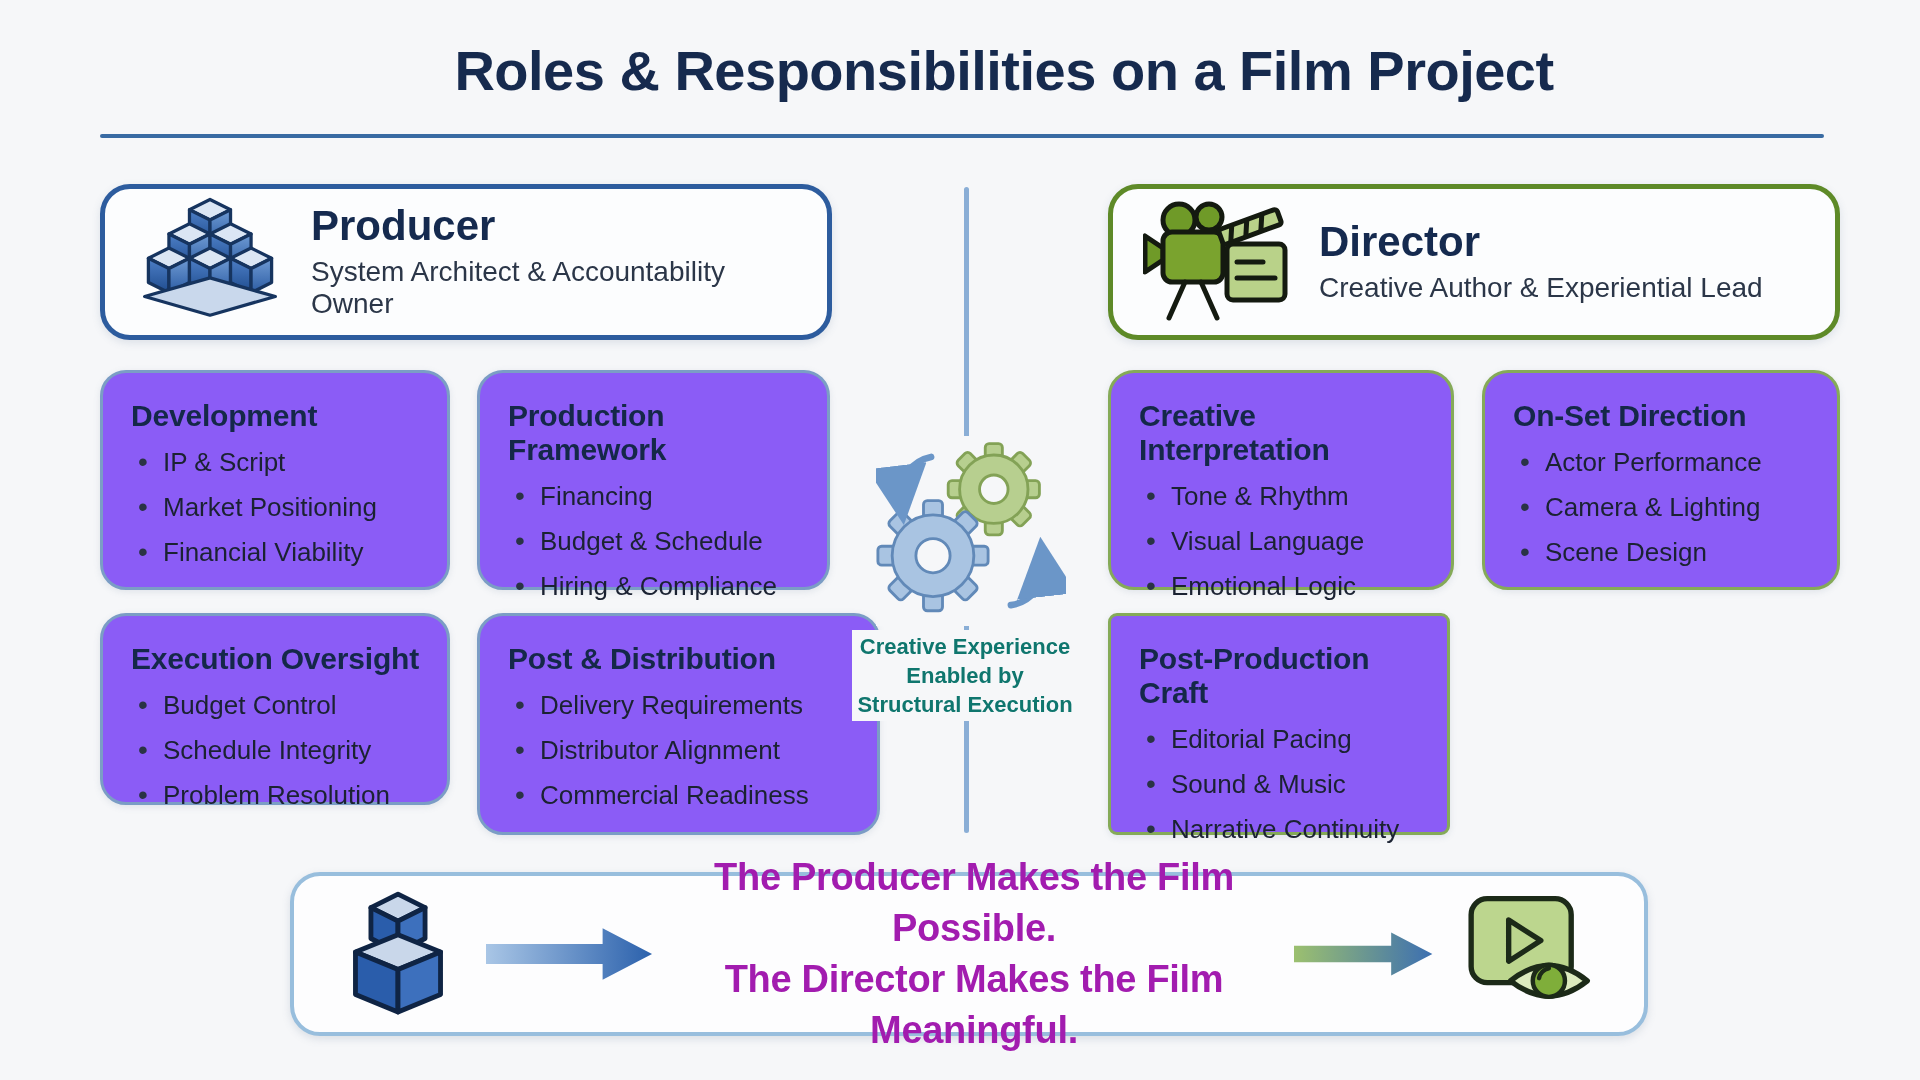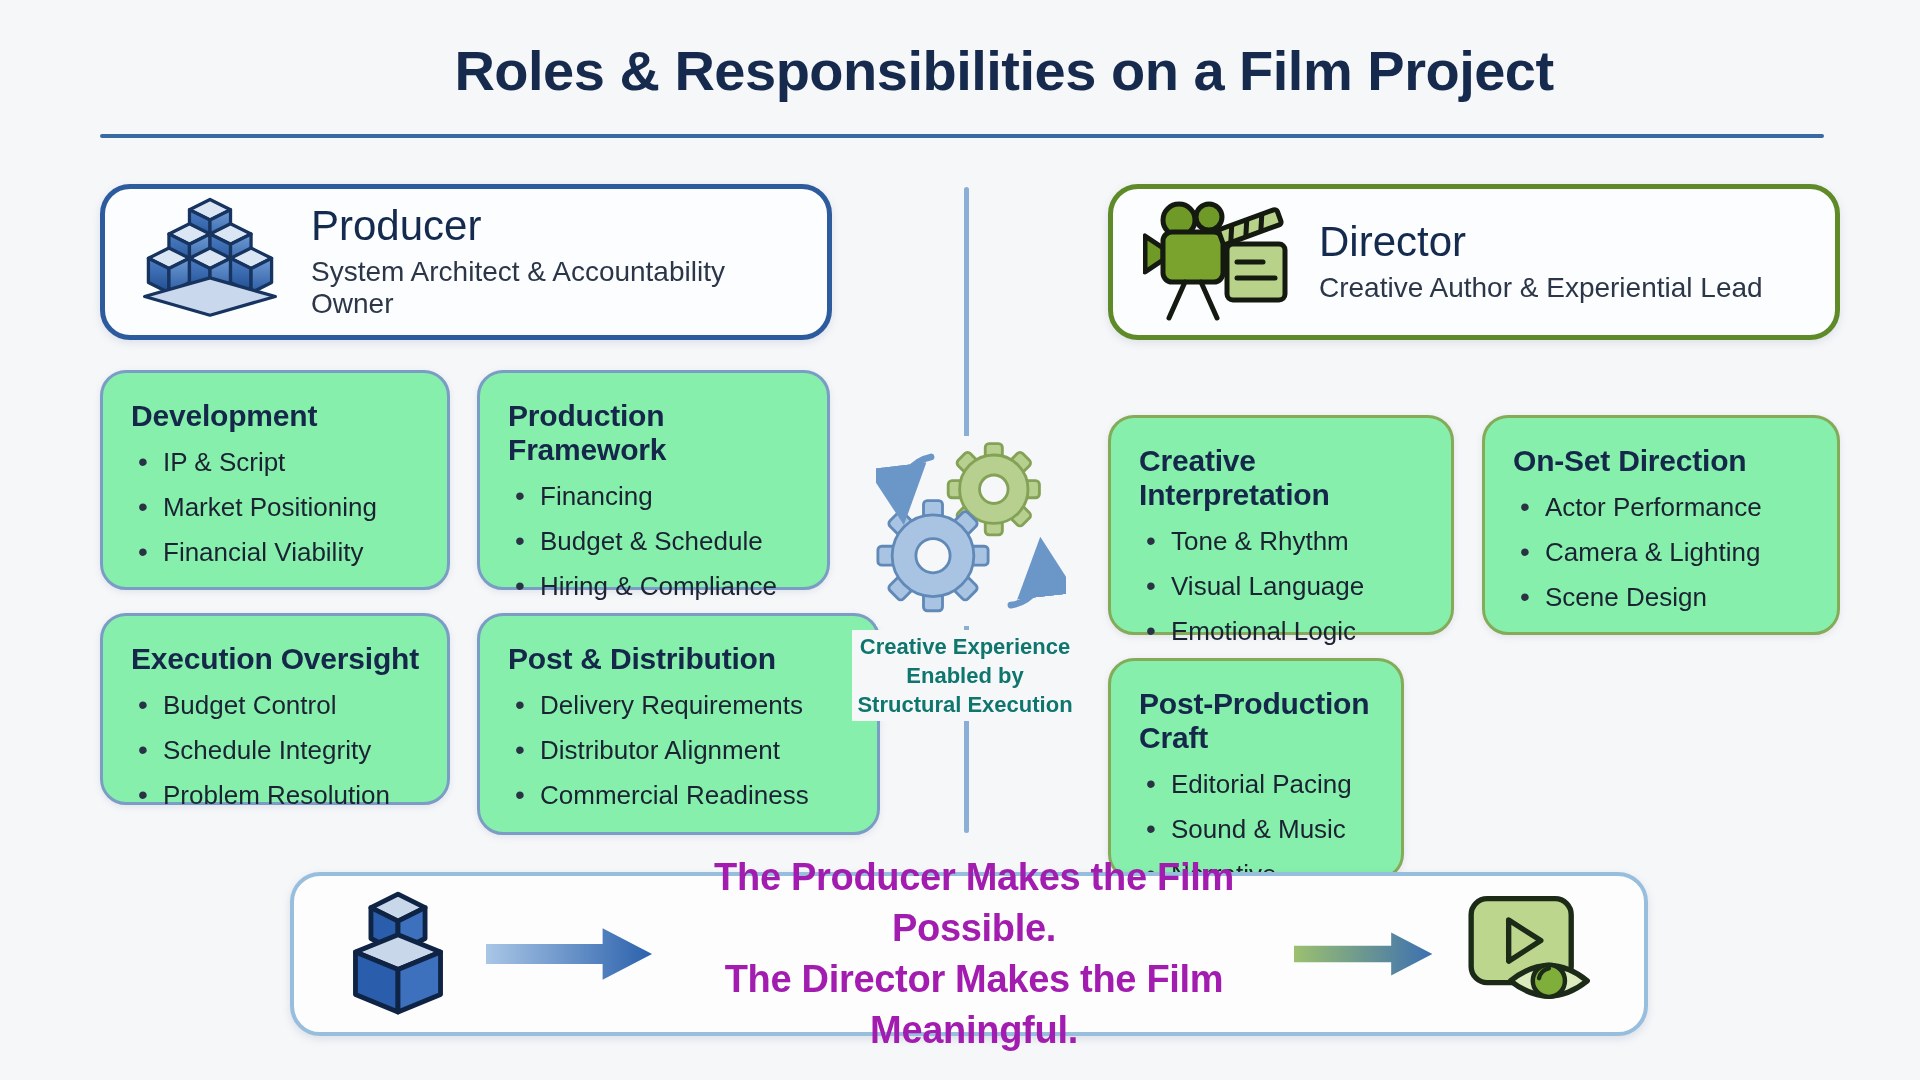--- a/index.html
+++ b/index.html
@@ -29,48 +29,48 @@
 
   .role-header {
     position:absolute; height:156px; width:732px; top:184px;
     background:#fcfdfe; border-radius:30px;
     display:flex; align-items:center; padding:0 30px; gap:26px;
     box-shadow:0 3px 8px rgba(90,110,140,0.16);
   }
   .role-header.producer { left:100px; border:5px solid #2d5c9e; }
   .role-header.director { left:1108px; border:5px solid #5e8a28; }
   .role-header .icon { flex:none; }
-  .role-title { font-size:42px; font-weight:400; color:#152a4f; line-height:1.05; }
+  .role-title { font-size:42px; font-weight:700; color:#152a4f; line-height:1.05; }
   .role-sub { font-size:28px; color:#2b3648; margin-top:7px; }
 
   .card {
-    position:absolute; background:#86efac; border-radius:26px;
+    position:absolute; background:#8b5cf6; border-radius:26px;
     padding:26px 26px 18px 28px;
     box-shadow:0 2px 7px rgba(90,110,140,0.14);
   }
   .card.blue  { border:3px solid #7b9dc5; }
-  .card.green { border:3px solid #85aa58;margin-top:45px; }
+  .card.green { border:3px solid #85aa58; }
   .card h3 { font-size:30px; font-weight:700; color:#152849; margin-bottom:13px; letter-spacing:-0.2px; }
   .card ul { list-style:none; }
   .card li {
     font-size:26px; color:#1b2232; line-height:1.3;
     padding-left:32px; position:relative; margin-bottom:11px;
   }
   .card li::before {
     content:"\2022"; position:absolute; left:7px; top:-2px;
     color:#2a3345; font-size:28px;
   }
 
   .pos-dev { left:100px;  top:370px; width:350px; height:220px; }
   .pos-pf  { left:477px;  top:370px; width:353px; height:220px; }
   .pos-eo  { left:100px;  top:613px; width:350px; height:192px; }
   .pos-pd  { left:477px;  top:613px; width:403px; height:222px; }
   .pos-ci  { left:1108px; top:370px; width:346px; height:220px; }
   .pos-osd { left:1482px; top:370px; width:358px; height:220px; }
-  .pos-ppc { left:1108px; top:613px; width:296px; height:222px; }
+  .pos-ppc { left:1108px; top:613px; width:342px; height:222px;border-radius:9px; }
 
   .gears { position:absolute; left:876px; top:436px; width:190px; height:190px; }
   .center-caption {
     position:absolute; left:852px; top:630px; width:226px;
     text-align:center; font-size:22px; font-weight:700;
     color:#0f766e; line-height:1.32; background:#f6f7f9; padding:2px 0;
   }
 
   .footer-banner {
     position:absolute; left:290px; top:872px; width:1358px; height:164px;

